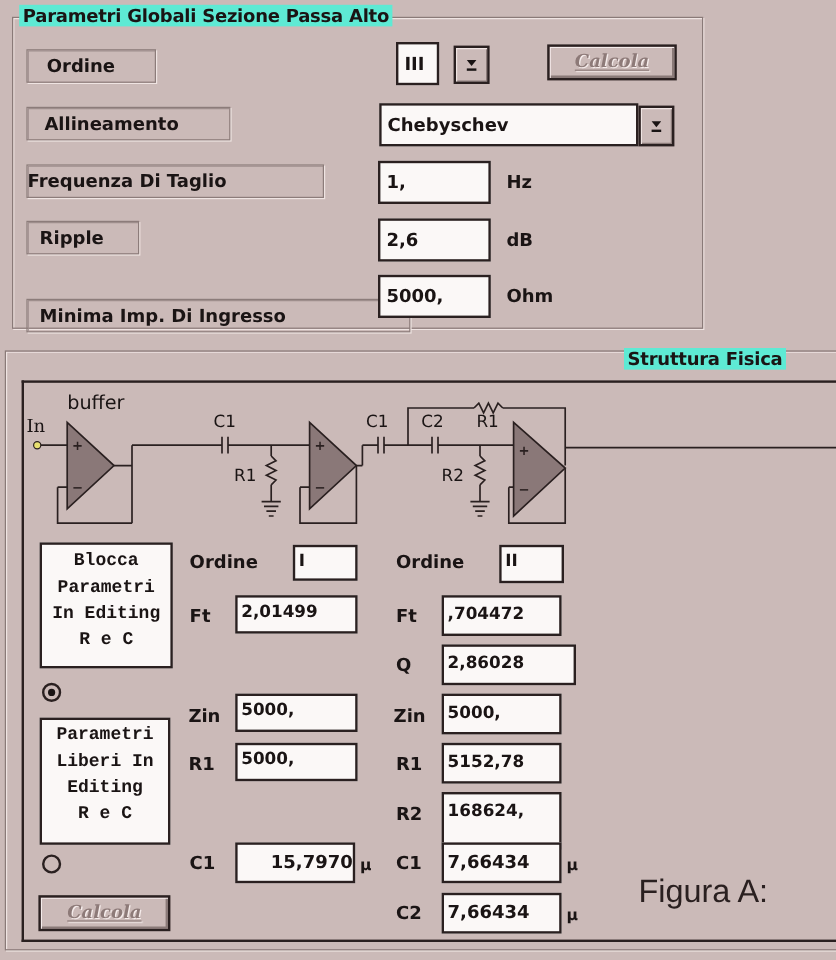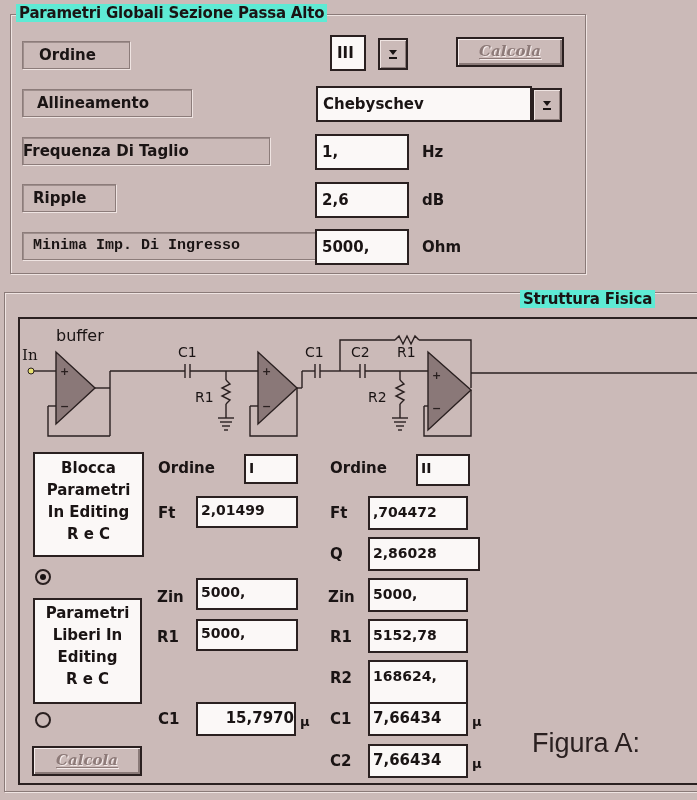--- a/index.html
+++ b/index.html
@@ -93,21 +93,21 @@
   
   .mode-box {
     position: absolute;
     background: #fbf8f7;
     border: 2px solid #2a2020;
     font-weight: bold;
     font-size: 15px;
     line-height: 22px;
     text-align: center;
   }
-  .mode-box span { display: block; }
+  .mode-box span { display: block; font-family: Liberation Mono, monospace; }
 
   .radio {
     position: absolute;
     width: 16px; height: 16px;
     border-radius: 50%;
     border: 2px solid #2a2020;
     background: #cbbab8;
   }
   .radio.checked::after {
     content: "";
@@ -159,21 +159,21 @@
 </div>
 
 <div class="label-panel" style="left:22px; top:137px; width:248px; padding-left:0;">Frequenza Di Taglio</div>
 <div class="field" style="left:315px; top:134px; width:94px; height:36px; line-height:32px;">1,</div>
 <div class="unit" style="left:422px; top:143px;">Hz</div>
 
 <div class="label-panel" style="left:22px; top:184px; width:94px; padding-left:10px;">Ripple</div>
 <div class="field" style="left:315px; top:182px; width:94px; height:36px; line-height:32px;">2,6</div>
 <div class="unit" style="left:422px; top:191px;">dB</div>
 
-<div class="label-panel" style="left:22px; top:232px; width:320px; padding-left:10px;font-family:Liberation Mono, monospace;">Minima Imp. Di Ingresso</div>
+<div class="label-panel" style="left:22px; top:249px; width:320px; padding-left:10px;">Minima Imp. Di Ingresso</div>
 <div class="field" style="left:315px; top:229px; width:94px; height:36px; line-height:32px;">5000,</div>
 <div class="unit" style="left:422px; top:238px;">Ohm</div>
 
 <div class="groupbox" style="left:4px; top:292px; width:700px; height:500px;"></div>
 <div class="group-title" style="left:520px; top:290px;">Struttura Fisica</div>
 
 <div class="abs" style="left:18px; top:317px; width:690px; height:468px; border:2px solid #2a2020; border-right:none;"></div>
 
 <svg class="abs" style="left:18px; top:318px;" width="679" height="130" viewBox="18 318 679 130">
   <g stroke="#2a2020" stroke-width="1.4" fill="none">

